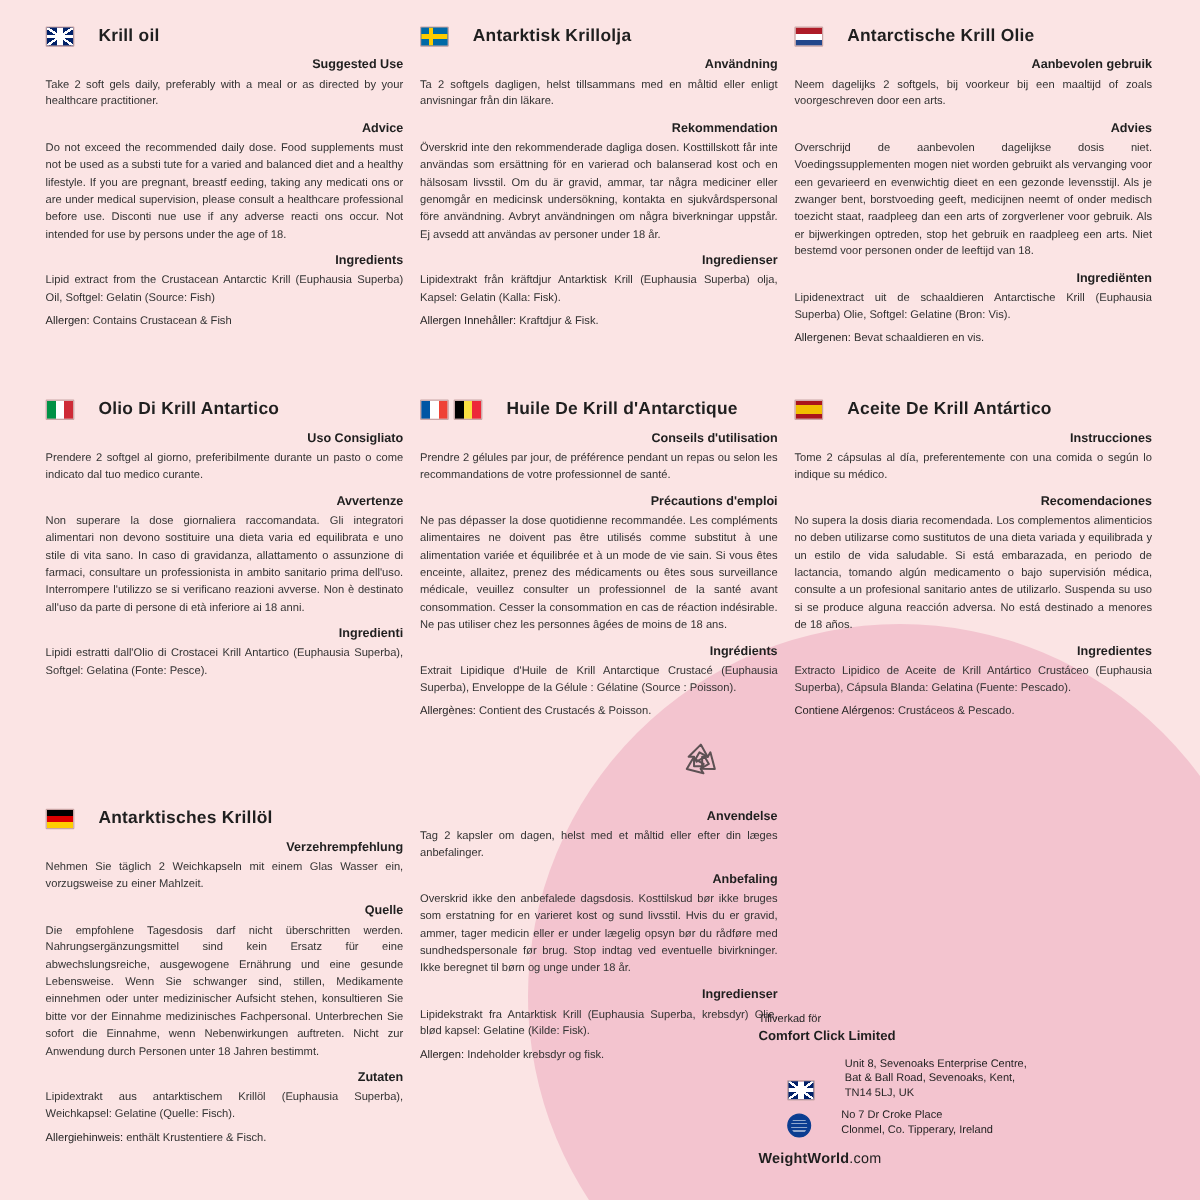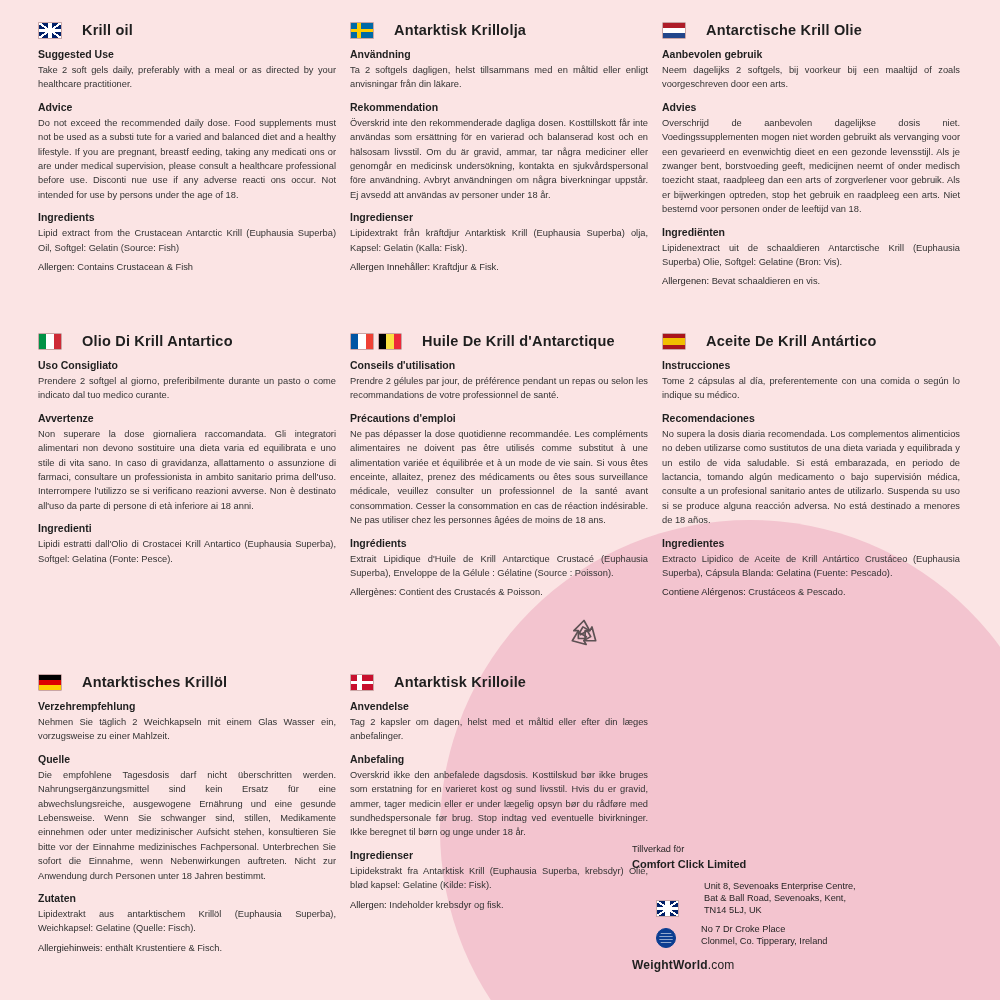--- a/index.html
+++ b/index.html
@@ -37,20 +37,21 @@
     font-size:14.5px;
     font-weight:bold;
     letter-spacing:.2px;
     color:#1f1f1f;
   }
   h3.sec{
     font-size:10.5px;
     font-weight:bold;
     margin:9px 0 3px 0;
     color:#1f1f1f;
+    text-align:right;
   }
   h3.sec:first-of-type{margin-top:0;}
   p.body{
     font-size:9.3px;
     line-height:1.55;
     margin:0 0 6px 0;
     text-align:justify;
     color:#333;
   }
   p.allergen{
@@ -257,24 +258,20 @@
       <h3 class="sec">Verzehrempfehlung</h3>
       <p class="body">Nehmen Sie täglich 2 Weichkapseln mit einem Glas Wasser ein, vorzugsweise zu einer Mahlzeit.</p>
       <h3 class="sec">Quelle</h3>
       <p class="body">Die empfohlene Tagesdosis darf nicht überschritten werden. Nahrungsergänzungsmittel sind kein Ersatz für eine abwechslungsreiche, ausgewogene Ernährung und eine gesunde Lebensweise. Wenn Sie schwanger sind, stillen, Medikamente einnehmen oder unter medizinischer Aufsicht stehen, konsultieren Sie bitte vor der Einnahme medizinisches Fachpersonal. Unterbrechen Sie sofort die Einnahme, wenn Nebenwirkungen auftreten. Nicht zur Anwendung durch Personen unter 18 Jahren bestimmt.</p>
       <h3 class="sec">Zutaten</h3>
       <p class="body">Lipidextrakt aus antarktischem Krillöl (Euphausia Superba), Weichkapsel: Gelatine (Quelle: Fisch).</p>
       <p class="allergen"><b>Allergiehinweis:</b> <span>enthält Krustentiere &amp; Fisch.</span></p>
     </div>
 
     <div class="panel">
-      <div class="panel-head">
-        <span class="flag fl-dk"></span>
-        <span class="title">Antarktisk Krilloile</span>
-      </div>
       <h3 class="sec">Anvendelse</h3>
       <p class="body">Tag 2 kapsler om dagen, helst med et måltid eller efter din læges anbefalinger.</p>
       <h3 class="sec">Anbefaling</h3>
       <p class="body">Overskrid ikke den anbefalede dagsdosis. Kosttilskud bør ikke bruges som erstatning for en varieret kost og sund livsstil. Hvis du er gravid, ammer, tager medicin eller er under lægelig opsyn bør du rådføre med sundhedspersonale før brug. Stop indtag ved eventuelle bivirkninger. Ikke beregnet til børn og unge under 18 år.</p>
       <h3 class="sec">Ingredienser</h3>
       <p class="body">Lipidekstrakt fra Antarktisk Krill (Euphausia Superba, krebsdyr) Olie, blød kapsel: Gelatine (Kilde: Fisk).</p>
       <p class="allergen"><b>Allergen:</b> <span>Indeholder krebsdyr og fisk.</span></p>
     </div>
 
     <div class="panel"></div>

